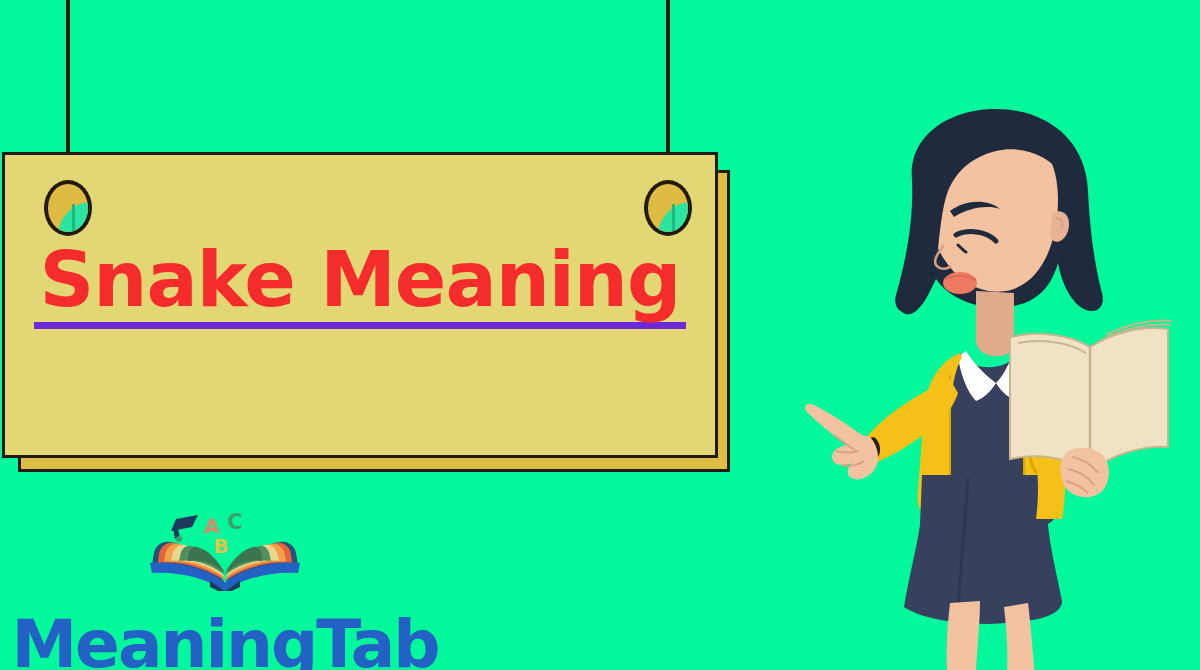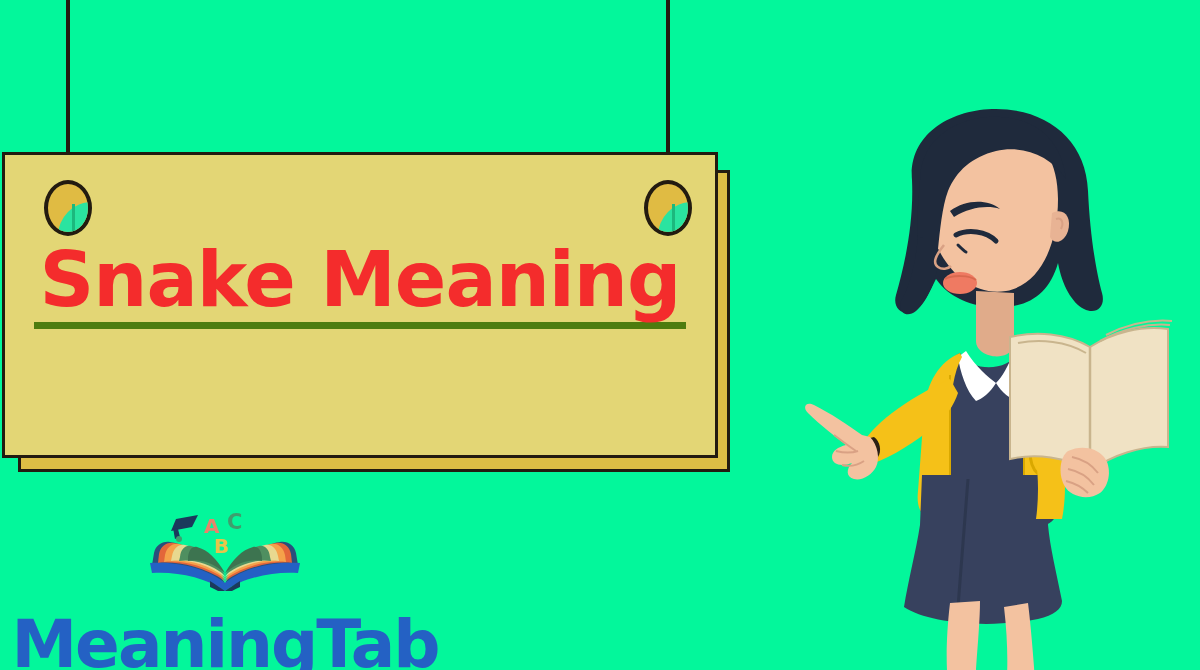--- a/index.html
+++ b/index.html
@@ -89,21 +89,21 @@
     text-align: center;
   }
   #banner-title {
     display: inline-block;
     font-family: "DejaVu Sans", sans-serif;
     font-size: 76px;
     font-weight: bold;
     letter-spacing: -1px;
     color: #f42c2c;
     line-height: 1.05;
-    border-bottom: 7px solid #4d7c0f;
+    border-bottom: 7px solid #6d28d9;
     padding: 0 6px 2px 6px;
   }
 
   
   #logo {
     position: absolute;
     left: 10px;
     top: 505px;
     width: 430px;
     height: 140px;

